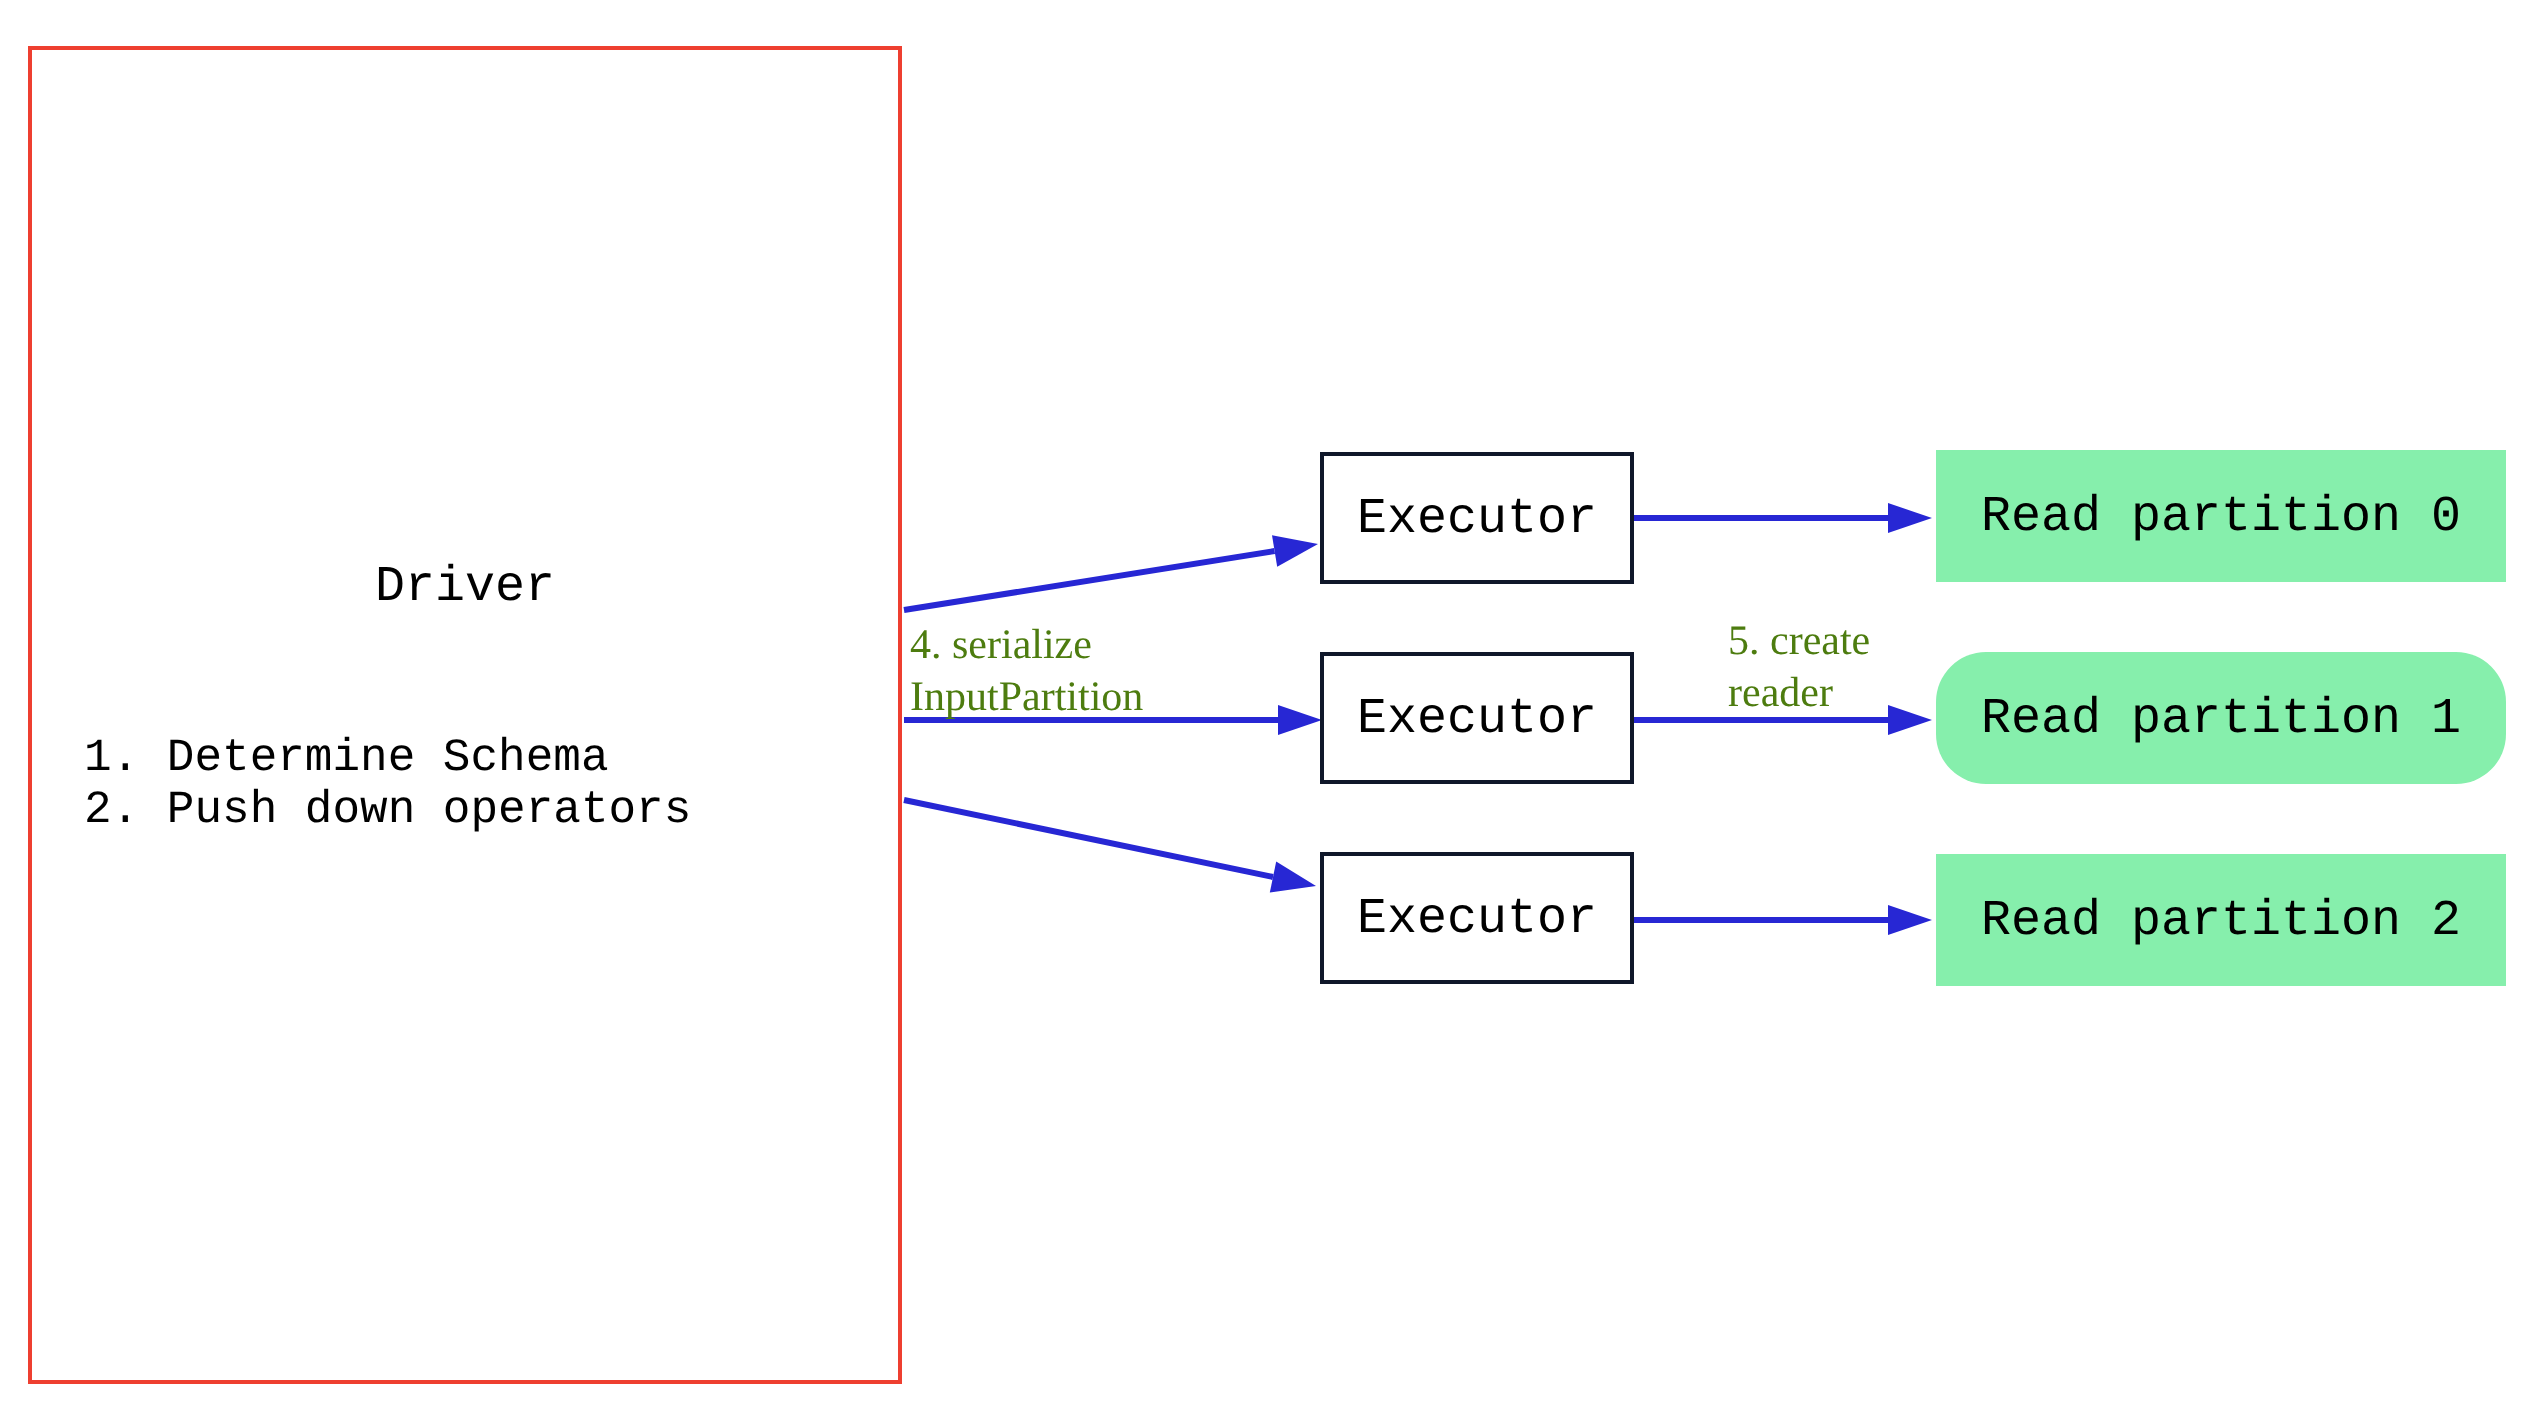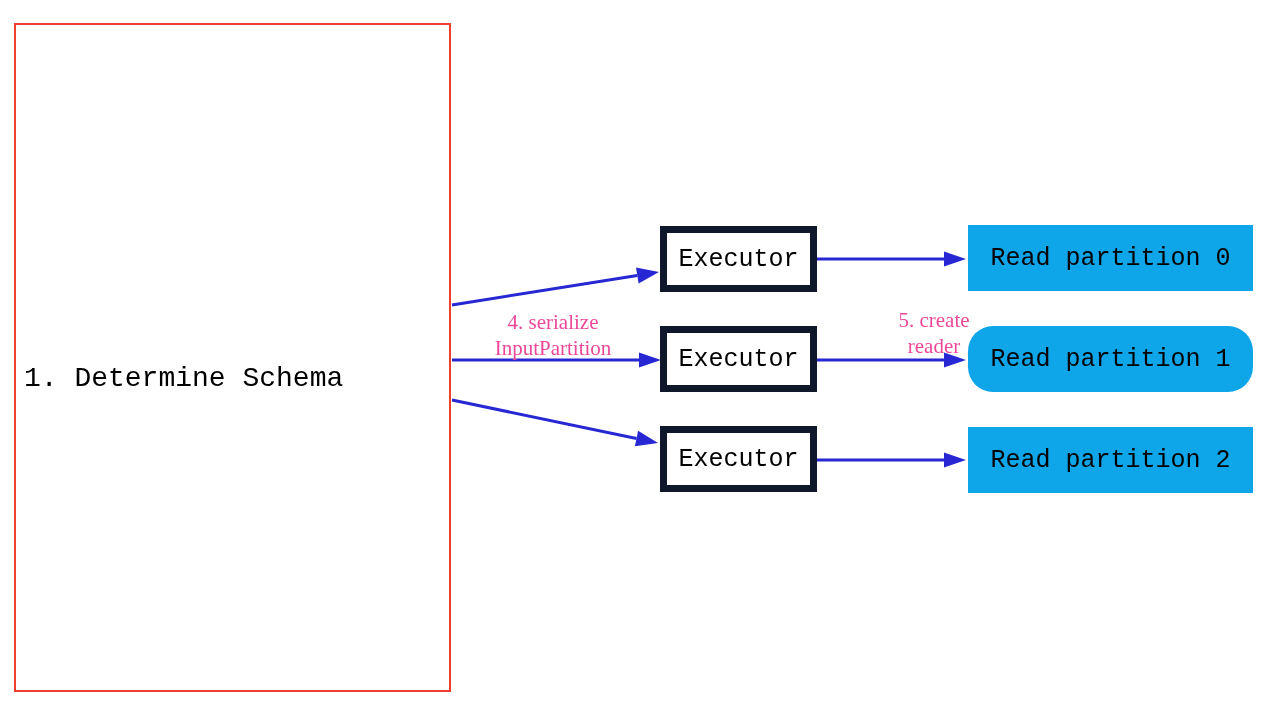--- a/index.html
+++ b/index.html
@@ -31,61 +31,61 @@
   .driver-title {
     position: absolute;
     left: 0; top: 256px;
     width: 100%;
     text-align: center;
     font-size: 25px;
     line-height: 26px;
   }
   .driver-steps {
     position: absolute;
-    left: 8px; top: 341px;
-    font-size: 28px;
+    left: 26px; top: 341px;
+    font-size: 23px;
     line-height: 26px;
     white-space: nowrap;
   }
 
   .node {
     position: absolute;
     display: flex;
     align-items: center;
     justify-content: center;
     font-size: 25px;
     box-sizing: border-box;
     white-space: nowrap;
   }
   .executor {
     left: 660px;
     width: 157px; height: 66px;
-    border: 7px solid #0f172a;
+    border: 2px solid #0f172a;
     background: #ffffff;
   }
   .exec-0 { top: 226px; }
   .exec-1 { top: 326px; }
   .exec-2 { top: 426px; }
 
   .partition {
     left: 968px;
     width: 285px; height: 66px;
-    background: #0ea5e9;
+    background: #86efac;
   }
   .part-0 { top: 225px; }
   .part-1 { top: 326px; border-radius: 25px; }
   .part-2 { top: 427px; }
 
   .edge-label {
     position: absolute;
-    text-align: center;
+    text-align: left;
     font-family: "Liberation Serif", "DejaVu Serif", serif;
     font-size: 21px;
     line-height: 26px;
-    color: #ec4899;
+    color: #4d7c0f;
     white-space: pre-line;
   }
   .label-serialize     { left: 455px; top: 309px; width: 196px; }
   .label-create-reader { left: 864px; top: 307px; width: 140px; }
 </style>
 </head>
 <body>
 
 <div class="canvas">
 
@@ -110,22 +110,24 @@
       <line class="arrow-shaft" x1="817" y1="360" x2="945" y2="360" stroke="#2727d4"></line>
       <polygon class="arrow-head" points="966,360 944,352.5 944,367.5" fill="#2727d4"></polygon>
     </g>
     <g>
       <line class="arrow-shaft" x1="817" y1="460" x2="945" y2="460" stroke="#2727d4"></line>
       <polygon class="arrow-head" points="966,460 944,452.5 944,467.5" fill="#2727d4"></polygon>
     </g>
   </svg>
 
   <div class="driver-box">
+    <div class="driver-title">Driver</div>
     <div class="driver-steps">
       <div>1. Determine Schema</div>
+      <div>2. Push down operators</div>
     </div>
   </div>
 
   <div class="node executor exec-0">
     <span>Executor</span>
   </div>
   <div class="node executor exec-1">
     <span>Executor</span>
   </div>
   <div class="node executor exec-2">

